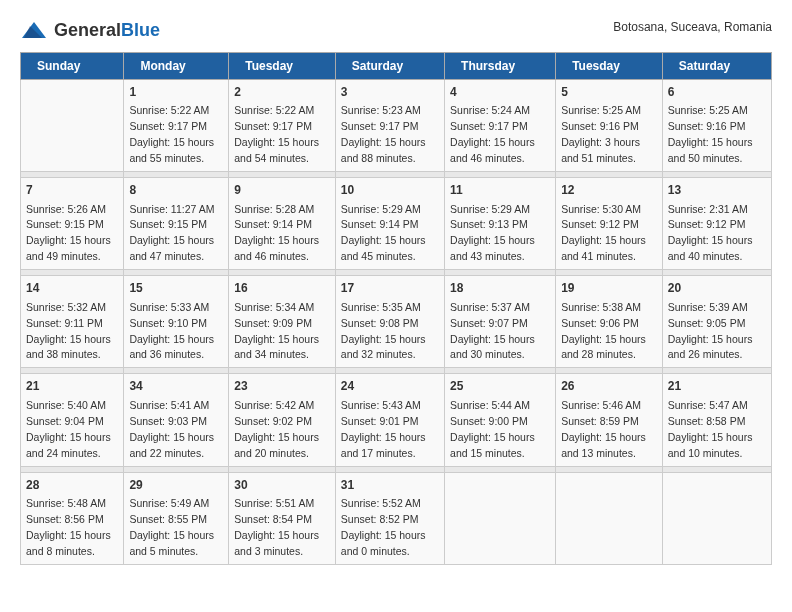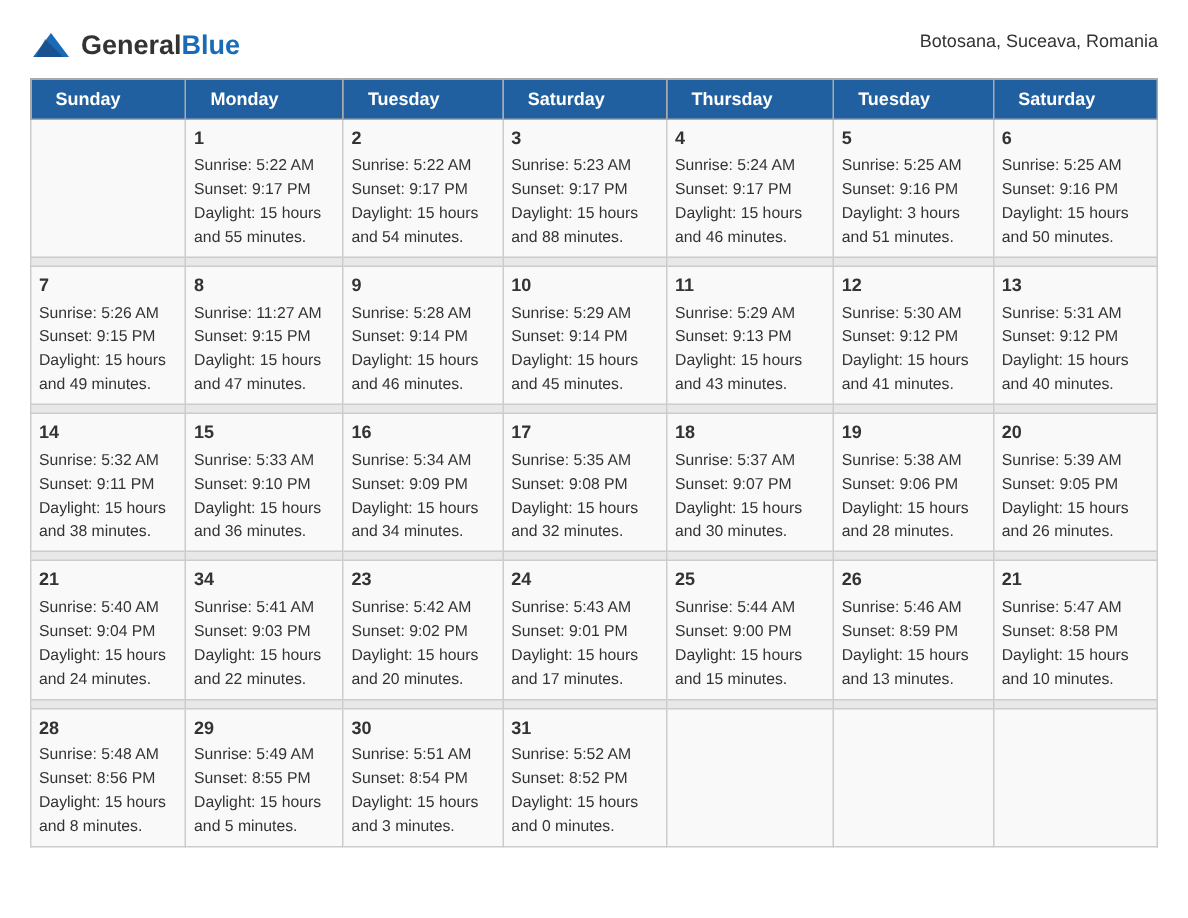--- a/index.html
+++ b/index.html
@@ -134,21 +134,21 @@
         <td></td>
         <td></td>
       </tr>
       <tr>
         <td><span class="date-num">7</span><span class="cell-info">Sunrise: 5:26 AM</span><br><span class="cell-info">Sunset: 9:15 PM</span><br><span class="cell-info">Daylight: 15 hours and 49 minutes.</span></td>
         <td><span class="date-num">8</span><span class="cell-info">Sunrise: 11:27 AM</span><br><span class="cell-info">Sunset: 9:15 PM</span><br><span class="cell-info">Daylight: 15 hours and 47 minutes.</span></td>
         <td><span class="date-num">9</span><span class="cell-info">Sunrise: 5:28 AM</span><br><span class="cell-info">Sunset: 9:14 PM</span><br><span class="cell-info">Daylight: 15 hours and 46 minutes.</span></td>
         <td><span class="date-num">10</span><span class="cell-info">Sunrise: 5:29 AM</span><br><span class="cell-info">Sunset: 9:14 PM</span><br><span class="cell-info">Daylight: 15 hours and 45 minutes.</span></td>
         <td><span class="date-num">11</span><span class="cell-info">Sunrise: 5:29 AM</span><br><span class="cell-info">Sunset: 9:13 PM</span><br><span class="cell-info">Daylight: 15 hours and 43 minutes.</span></td>
         <td><span class="date-num">12</span><span class="cell-info">Sunrise: 5:30 AM</span><br><span class="cell-info">Sunset: 9:12 PM</span><br><span class="cell-info">Daylight: 15 hours and 41 minutes.</span></td>
-        <td><span class="date-num">13</span><span class="cell-info">Sunrise: 5:31 AM</span><br><span class="cell-info">Sunset: 9:12 PM</span><br><span class="cell-info">Daylight: 15 hours and 40 minutes.</span></td>
+        <td><span class="date-num">13</span><span class="cell-info">Sunrise: 2:31 AM</span><br><span class="cell-info">Sunset: 9:12 PM</span><br><span class="cell-info">Daylight: 15 hours and 40 minutes.</span></td>
       </tr>
       <tr class="row-separator">
         <td></td>
         <td></td>
         <td></td>
         <td></td>
         <td></td>
         <td></td>
         <td></td>
       </tr>

